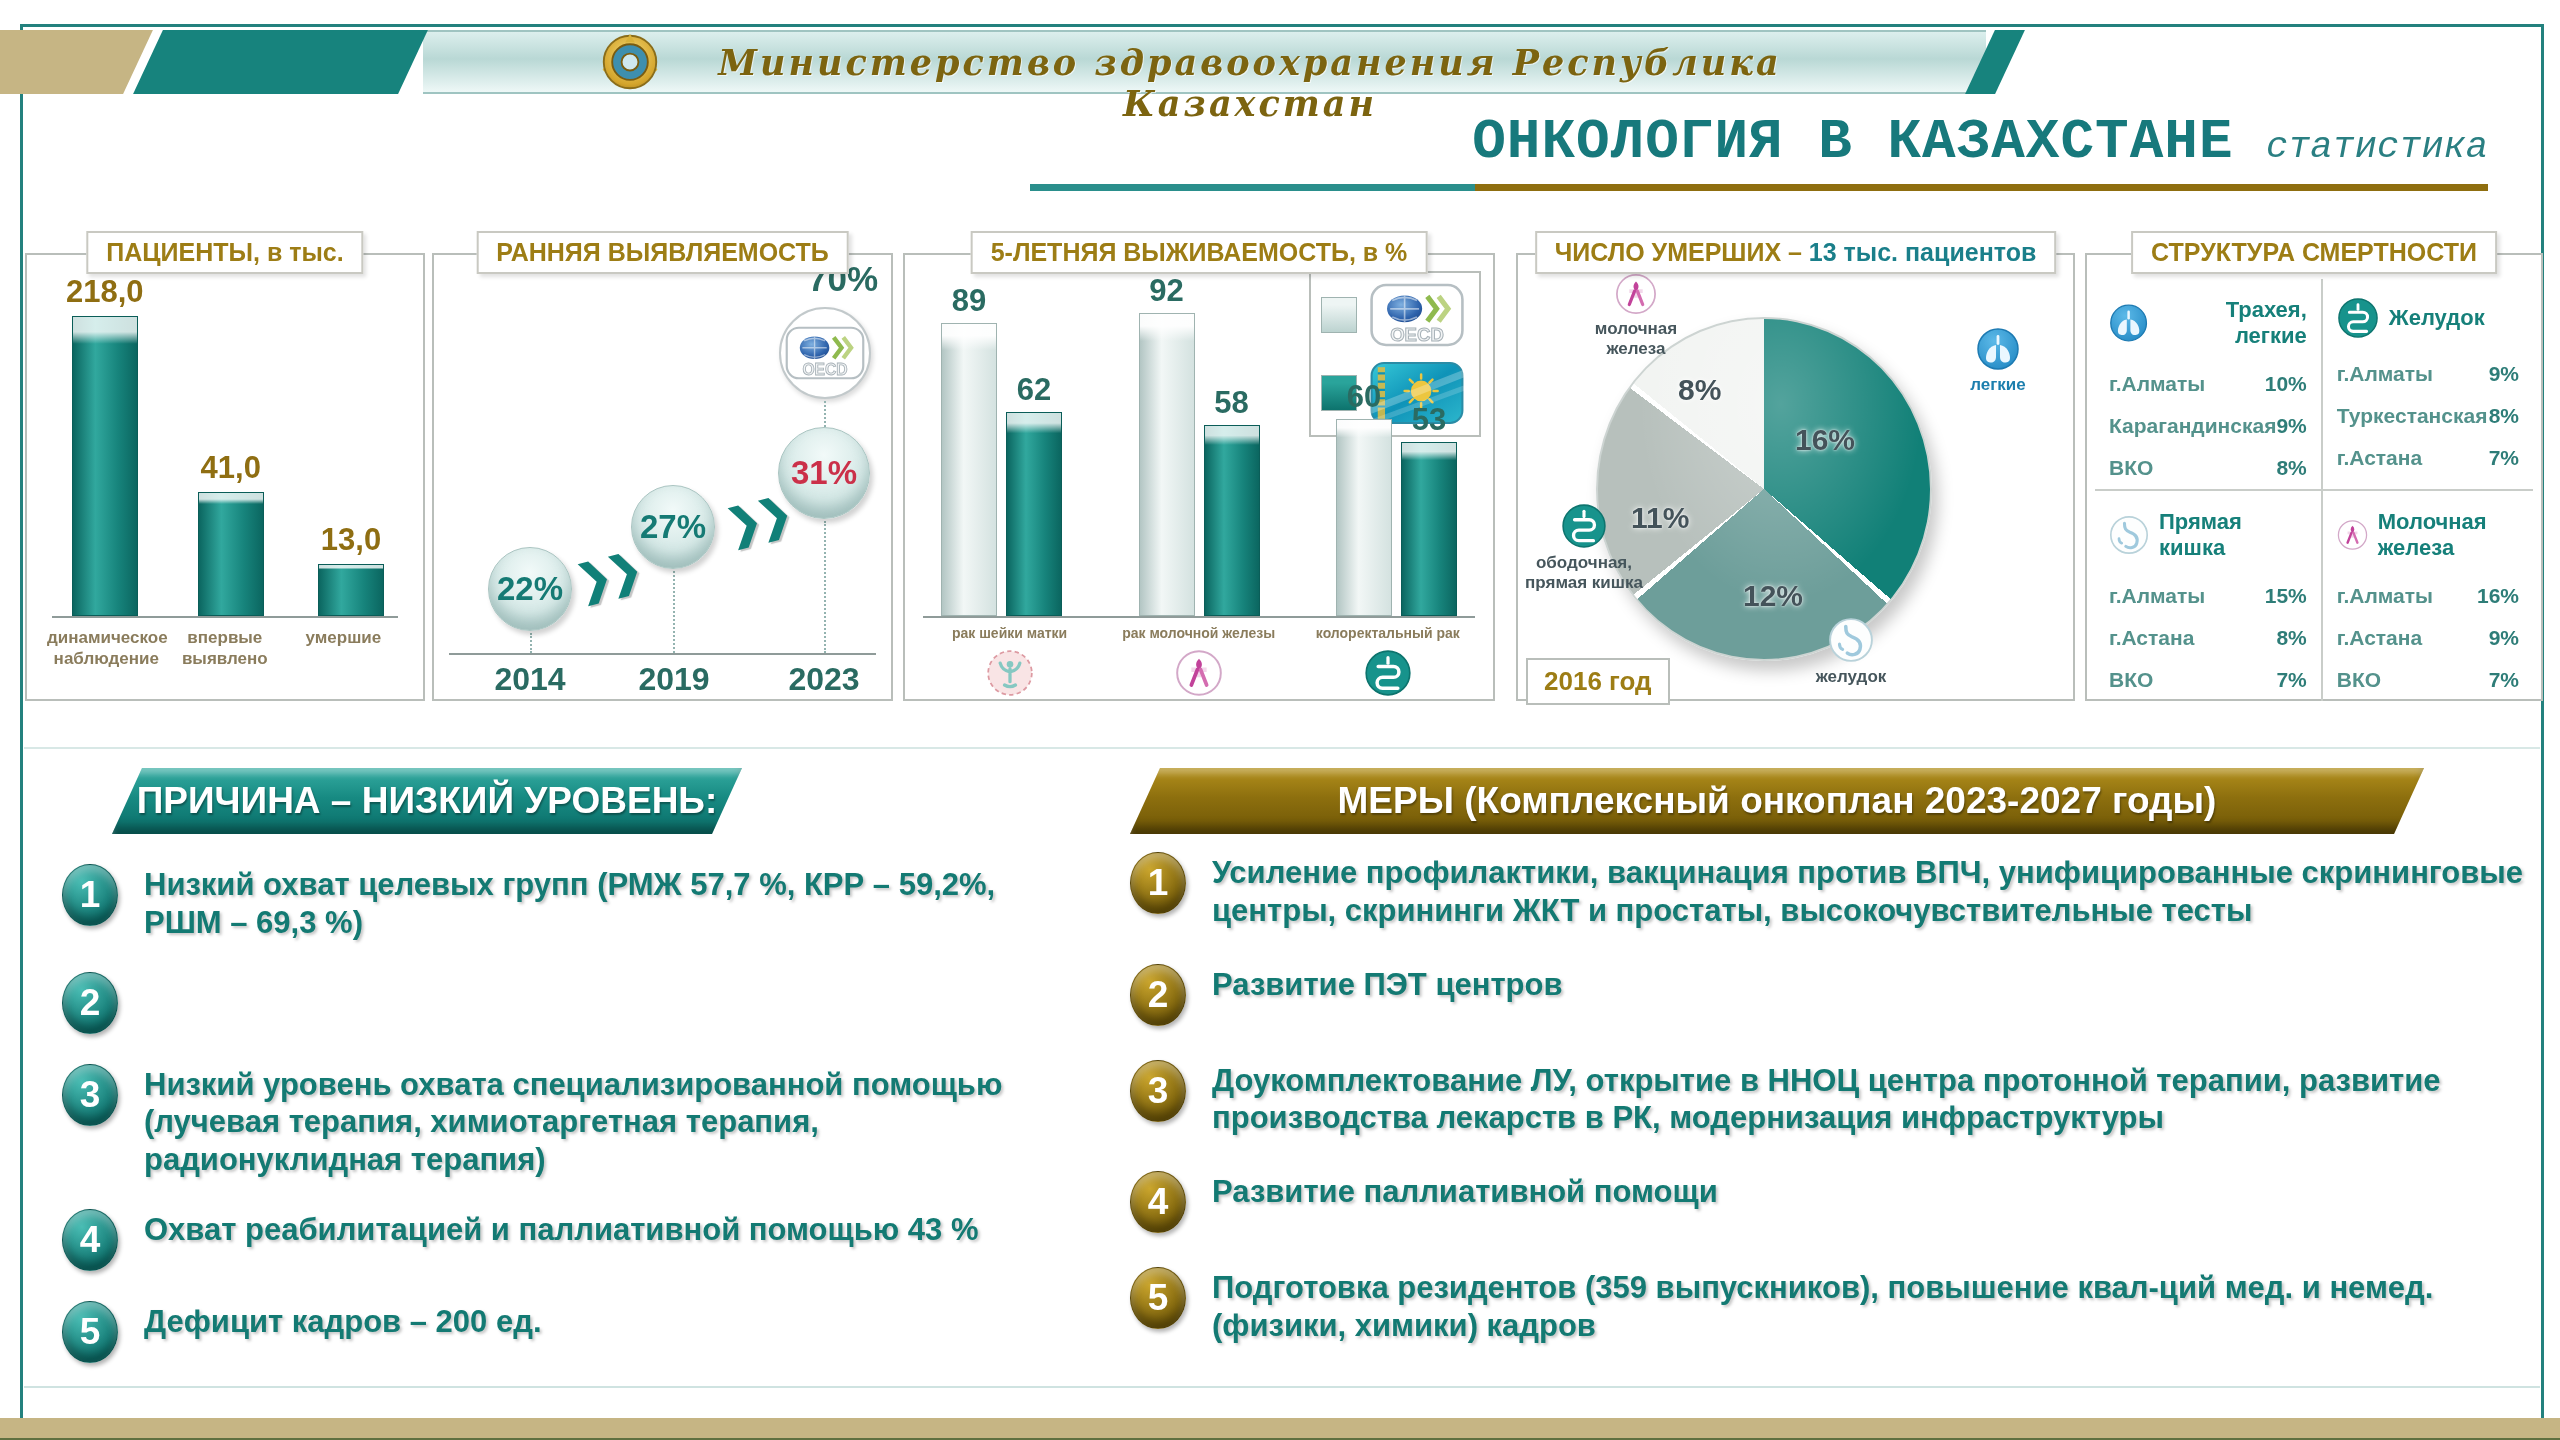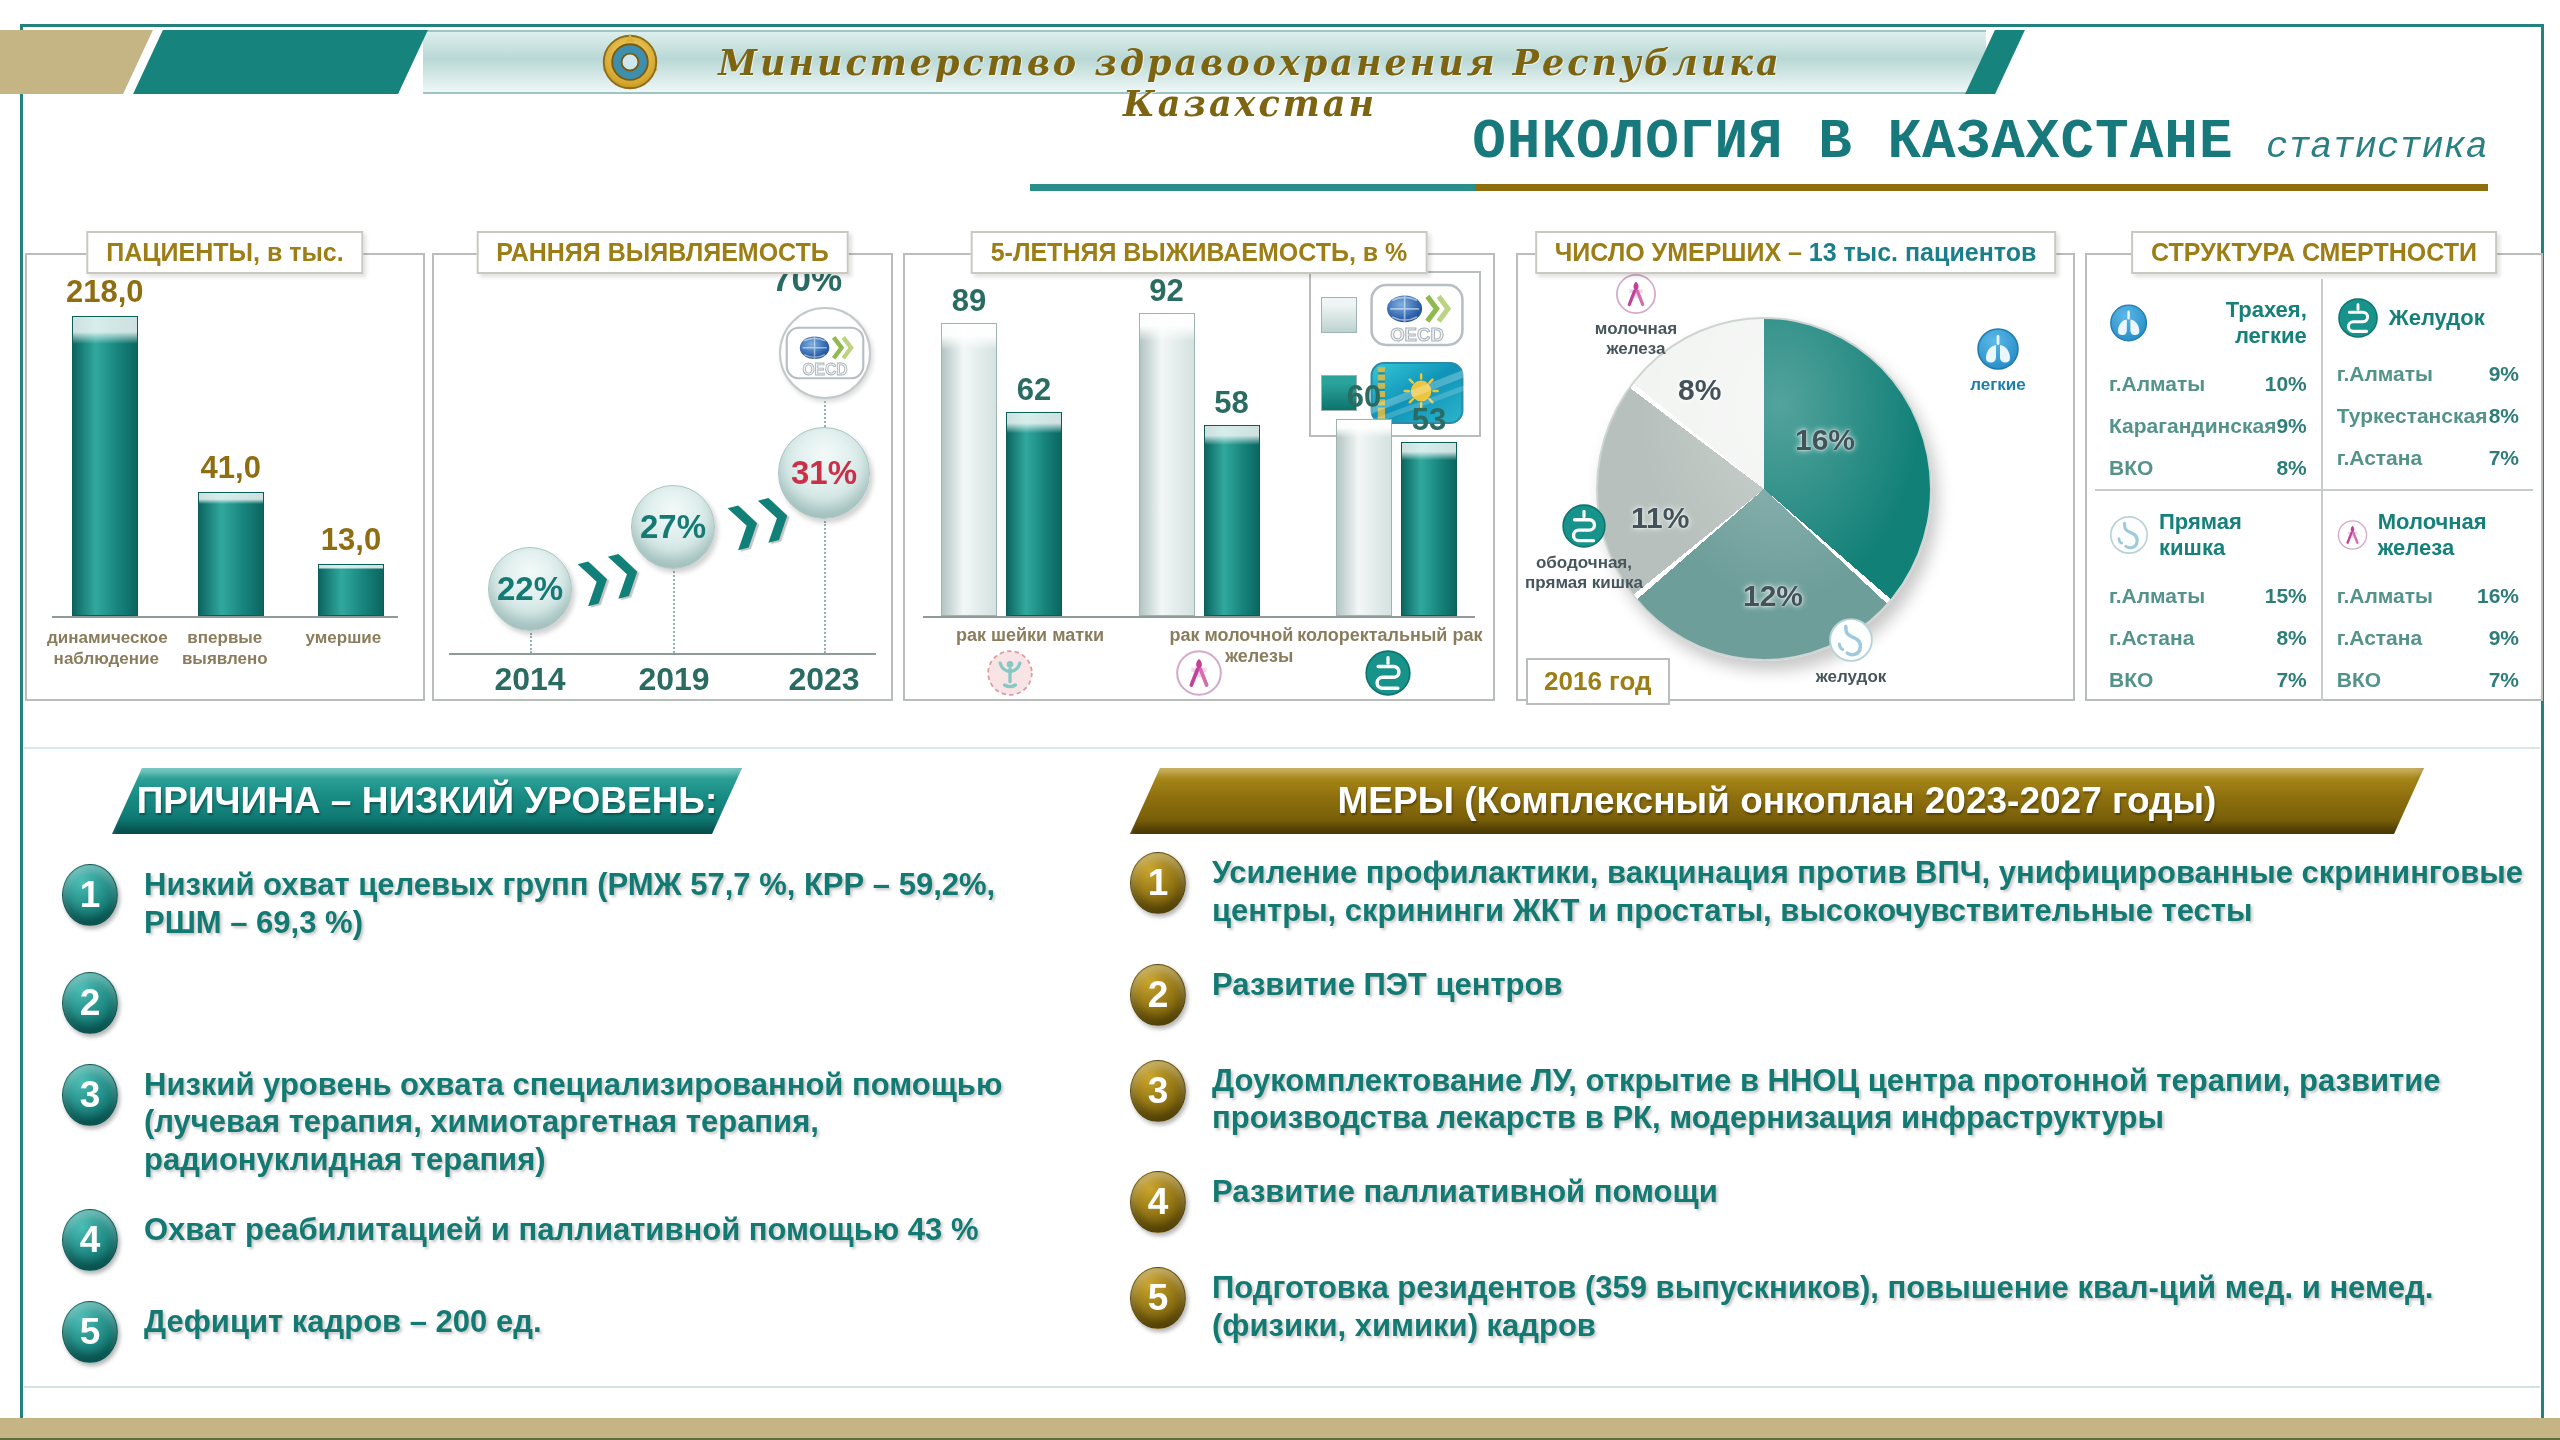--- a/index.html
+++ b/index.html
@@ -63,39 +63,39 @@
     background:radial-gradient(circle at 50% 30%, #f2faf9, #d6e9e7 55%, #b4d2cf 100%);
     border:1px solid #a9c4c1; box-shadow: inset 0 -10px 14px rgba(120,155,152,.45), 3px 4px 5px rgba(0,0,0,.18);
     display:flex; align-items:center; justify-content:center; font-weight:bold; font-size:33px; color:#157a74; }
   .bubble.red { color:#cb3049; }
   .dotline { position:absolute; width:0; border-left:2px dotted #93b3b0; }
   .chev { position:absolute; font-weight:bold; font-size:42px; color:#118078; letter-spacing:-4px;
           transform:rotate(-14deg); text-shadow:2px 2px 1px rgba(60,60,60,.3); }
   .oecd-badge { position:absolute; left:345px; top:52px; width:92px; height:92px; border-radius:50%;
                 background:#fff; border:2px solid #c2c9cb; box-shadow:2px 3px 5px rgba(0,0,0,.15);
                 display:flex; align-items:center; justify-content:center; }
-  .target-label { position:absolute; left:320px; top:4px; width:106px; text-align:center;
+  .target-label { position:absolute; left:356px; top:4px; width:106px; text-align:center;
                   font-weight:bold; font-size:35px; color:#2a6b62; }
 
   
   #p3 { left:903px; width:592px; }
   .chart3 { position:absolute; left:18px; right:18px; top:60px; height:303px;
             display:flex; justify-content:space-between; align-items:flex-end; padding:0 18px;
             border-bottom:2px solid #8f9b99; }
   .group3 { display:flex; align-items:flex-end; gap:9px; }
   .b3 { display:flex; flex-direction:column; align-items:center; }
   .b3 .bar-val { color:#2a6b62; font-size:31px; margin-bottom:4px; }
   .bar-light { width:56px; border:1px solid #9fb3b0;
     background: linear-gradient(180deg, rgba(255,255,255,.95) 0 4%, rgba(255,255,255,0) 9%),
                 linear-gradient(90deg,#b3c6c4,#f2f7f6 40%,#d4e2e0); }
   .bar-teal3 { width:56px; border:1px solid #0a5d58;
     background: linear-gradient(180deg, rgba(255,255,255,.8) 0 5%, rgba(255,255,255,0) 10%),
                 linear-gradient(90deg,#0b6660,#31a89e 35%,#17847c 70%,#0b6660); }
   .cats3 { position:absolute; left:10px; right:10px; top:370px; display:flex; }
-  .cats3 span { width:33.3%; text-align:right; font-weight:bold; font-size:18px; color:#8a7c5c; }
+  .cats3 span { width:33.3%; text-align:center; font-weight:bold; font-size:14px; color:#8a7c5c; }
   .icons3 { position:absolute; left:10px; right:10px; top:394px; display:flex; }
   .icons3 .icell { width:33.3%; display:flex; justify-content:center; }
   .legend3 { position:absolute; top:16px; right:12px; width:172px; padding:10px 10px;
              border:2px solid #b9beba; display:flex; flex-direction:column; gap:14px; background:#fff; }
   .lrow { display:flex; align-items:center; gap:12px; }
   .sq { width:36px; height:36px; border:1px solid #9fb3b0; }
   .sq-light { background:linear-gradient(180deg,#eef5f4 0 20%,#bcd3d0); }
   .sq-teal  { background:linear-gradient(180deg,#2aa49b 0 20%,#0d736d); }
 
   

